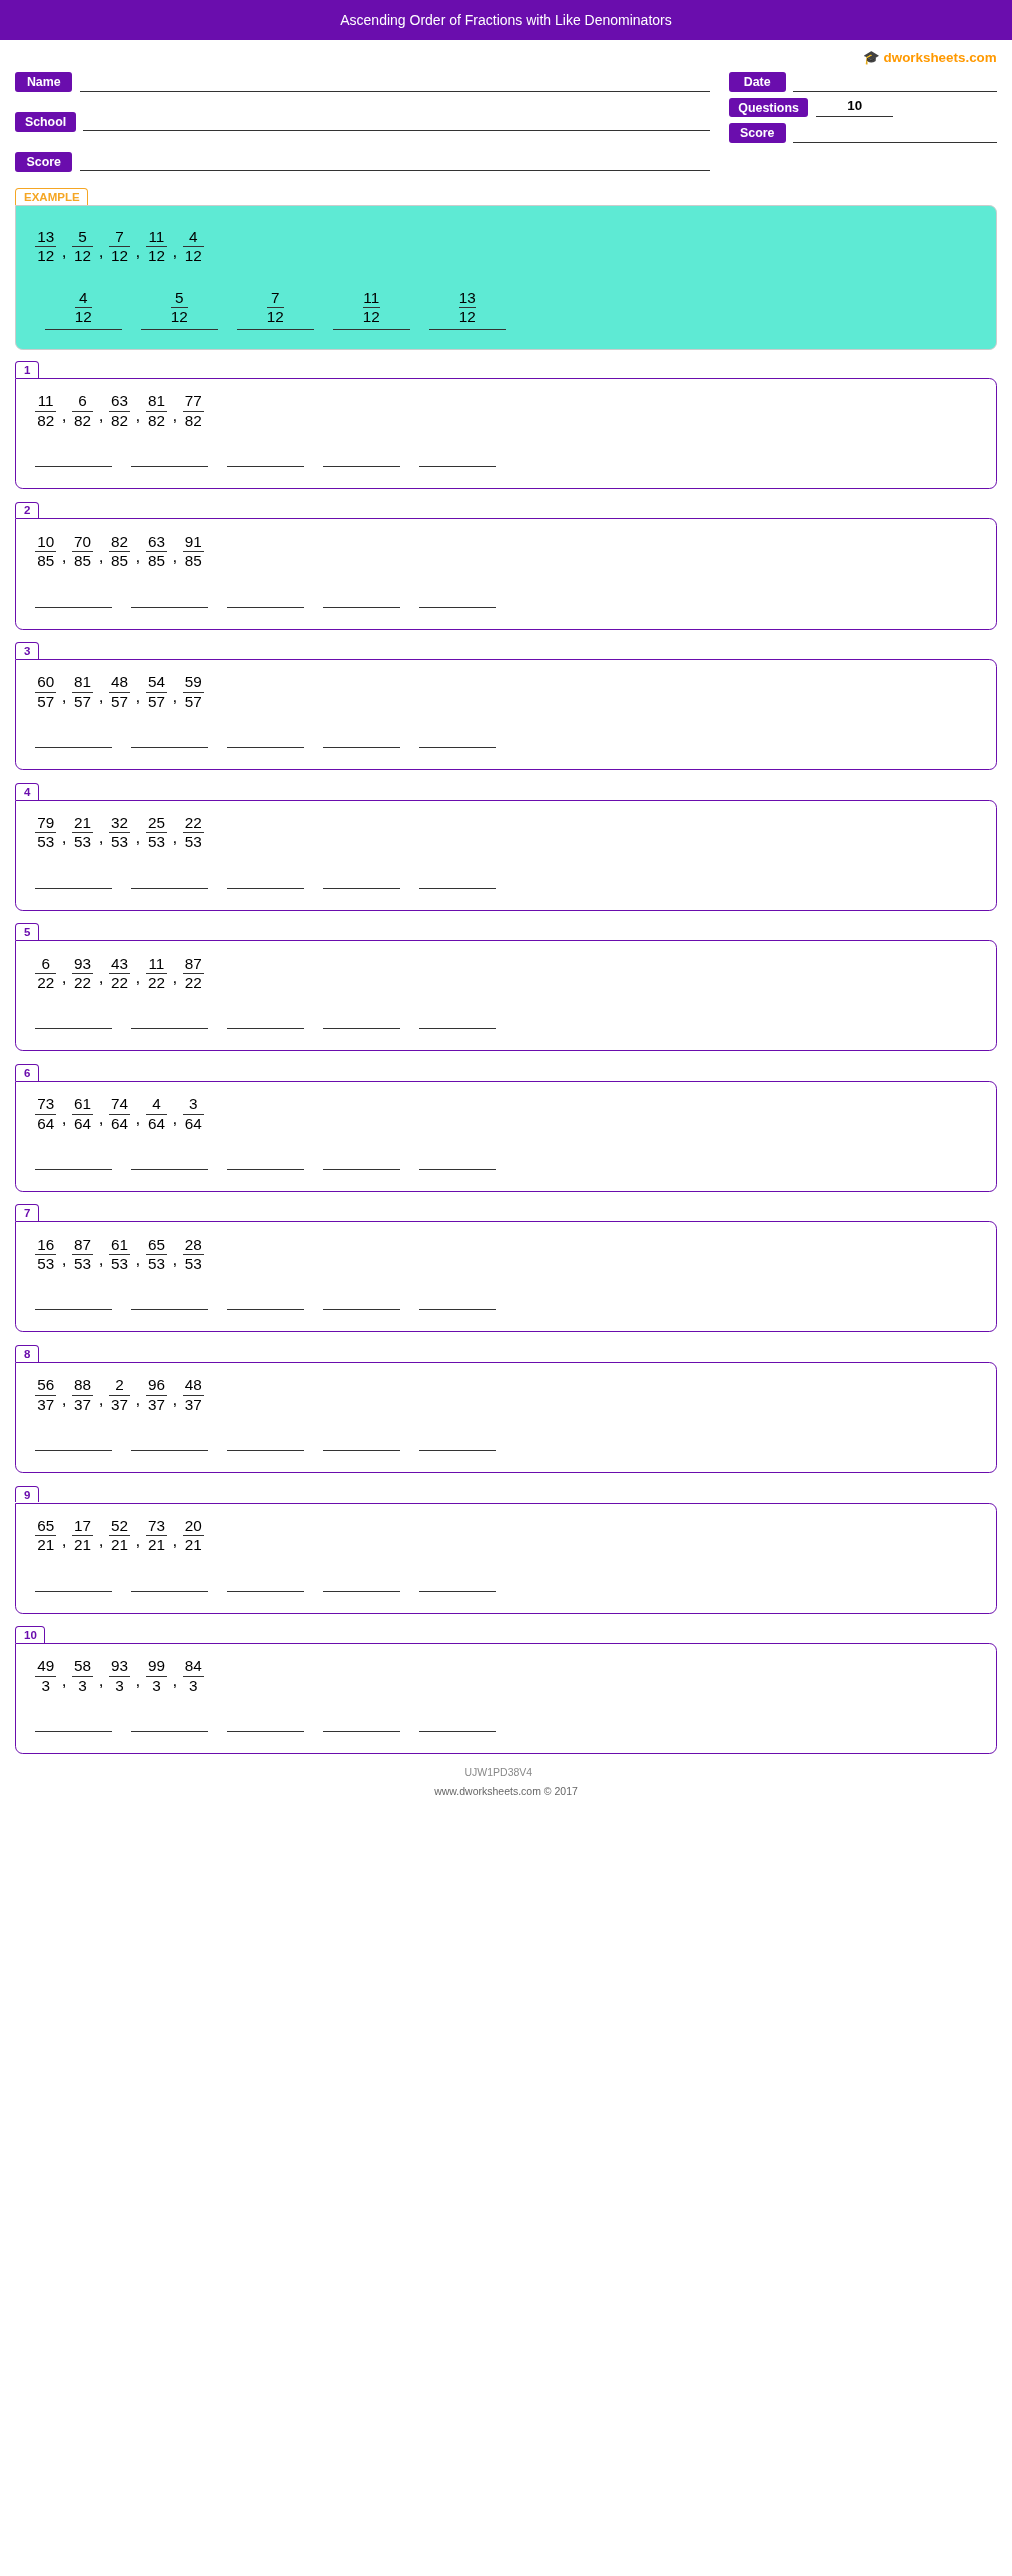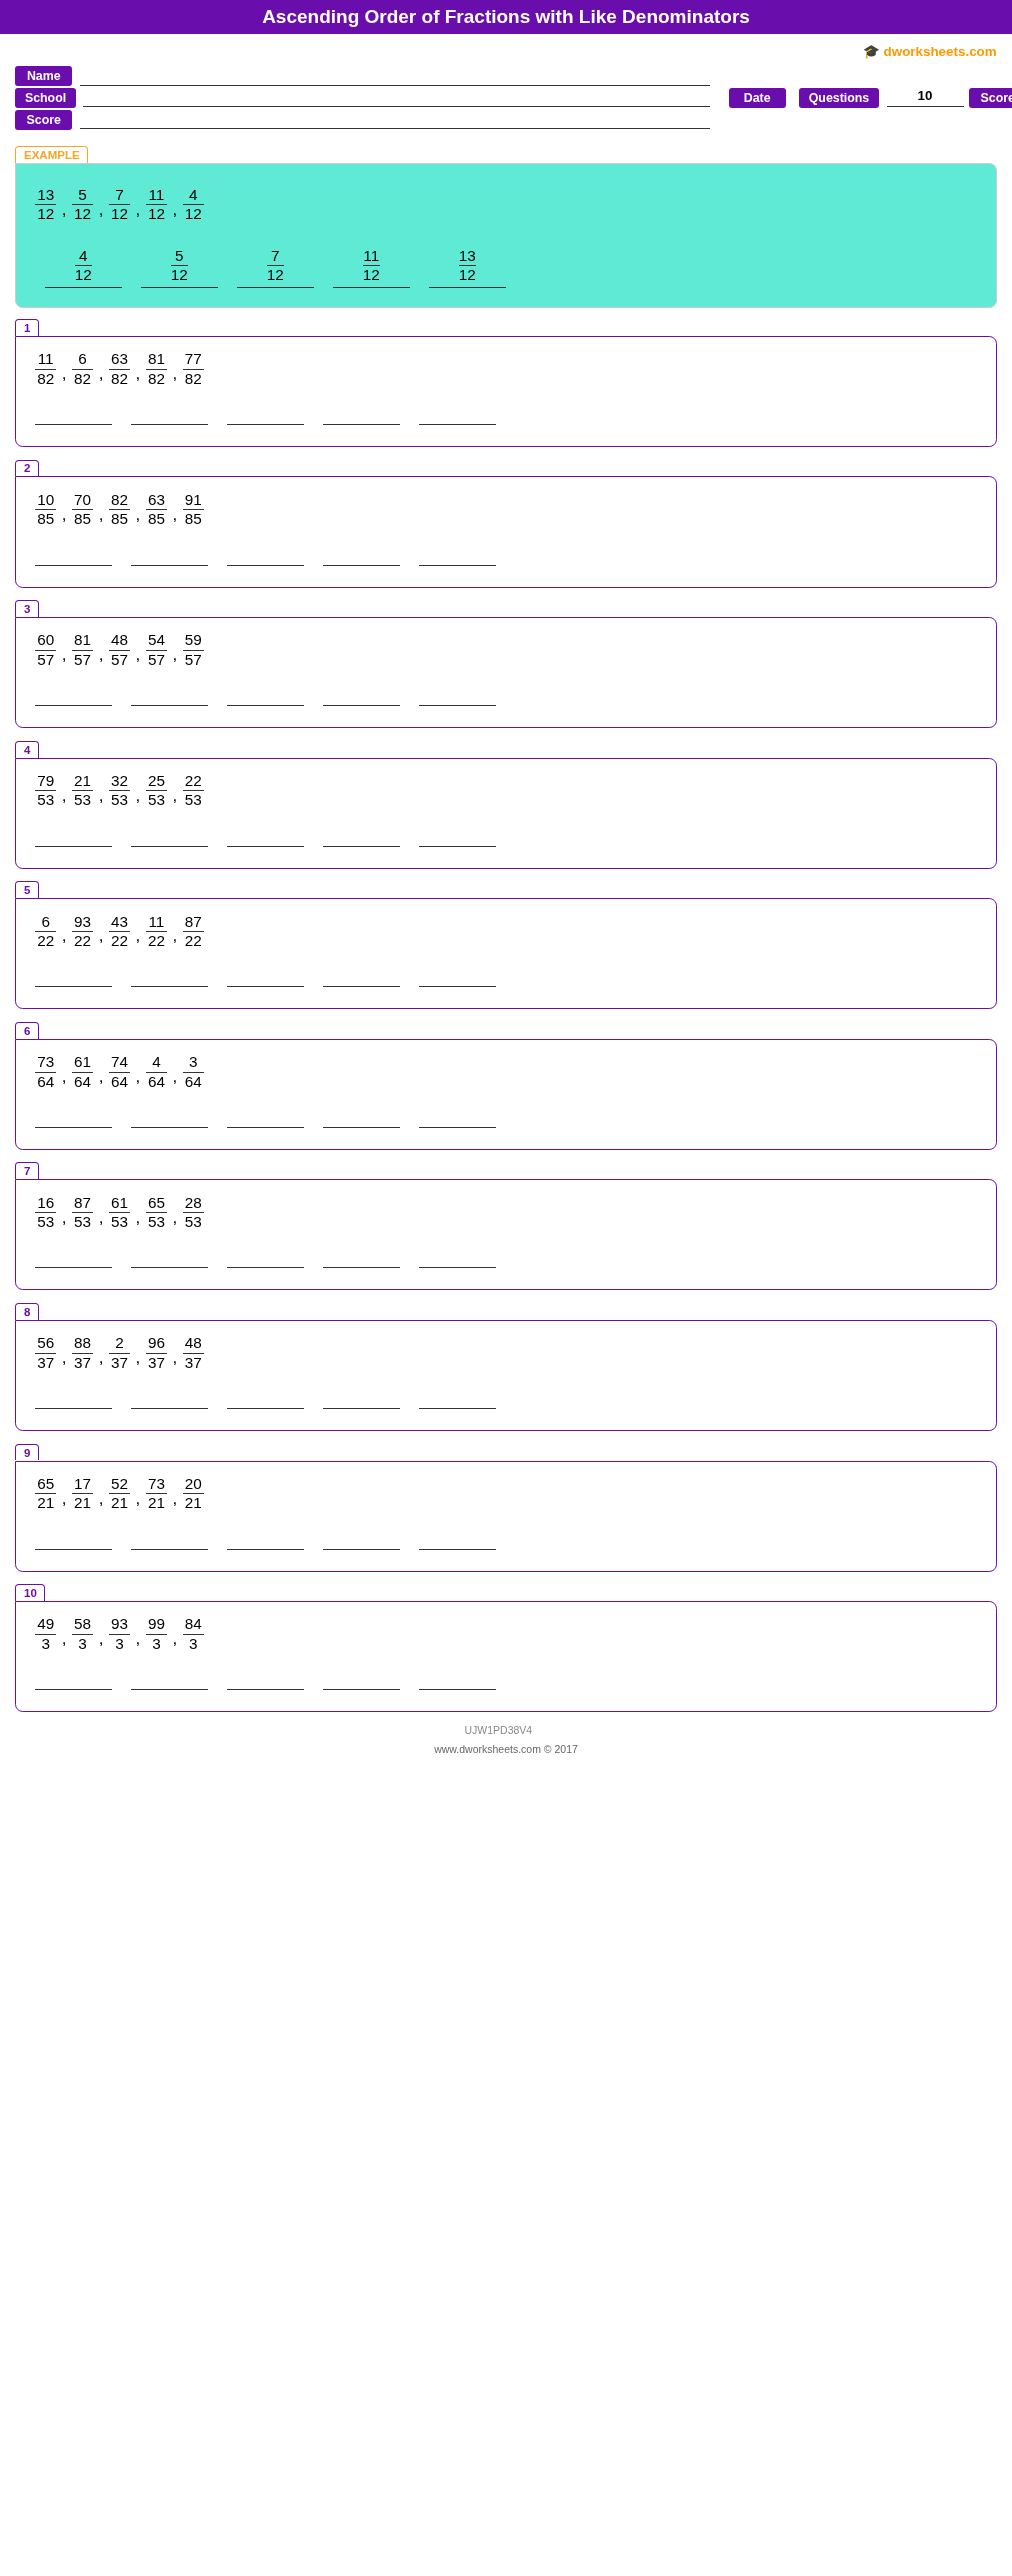--- a/index.html
+++ b/index.html
@@ -8,23 +8,23 @@
       background: #fff;
       width: 1012px;
       min-height: 2576px;
       padding: 0;
     }
 
     .page-header {
       background: #6a0dad;
       color: white;
       text-align: center;
-      font-weight: bold;
-      font-size: 19px;
-      padding: 6px 0;
+      font-weight: normal;
+      font-size: 14px;
+      padding: 12px 0;
       margin-bottom: 7.7px;
     }
 
     .brand-bar {
       display: flex;
       justify-content: flex-end;
       padding: 1.9px 15.3px 3.8px;
     }
 
     .brand-logo {
@@ -40,27 +40,27 @@
     .info-section {
       display: flex;
       padding: 3.8px 15.3px;
       gap: 19px;
       margin-bottom: 11.5px;
     }
 
     .info-left {
       display: flex;
       flex-direction: column;
-      gap: 2px;
+      gap: 20px;
       flex: 1;
     }
 
     .info-right {
       display: flex;
-      flex-direction: row;
+      flex-direction: column;
       gap: 5.7px;
       width: 268px;
     }
 
     .info-row {
       display: flex;
       align-items: center;
       gap: 7.7px;
     }
 

